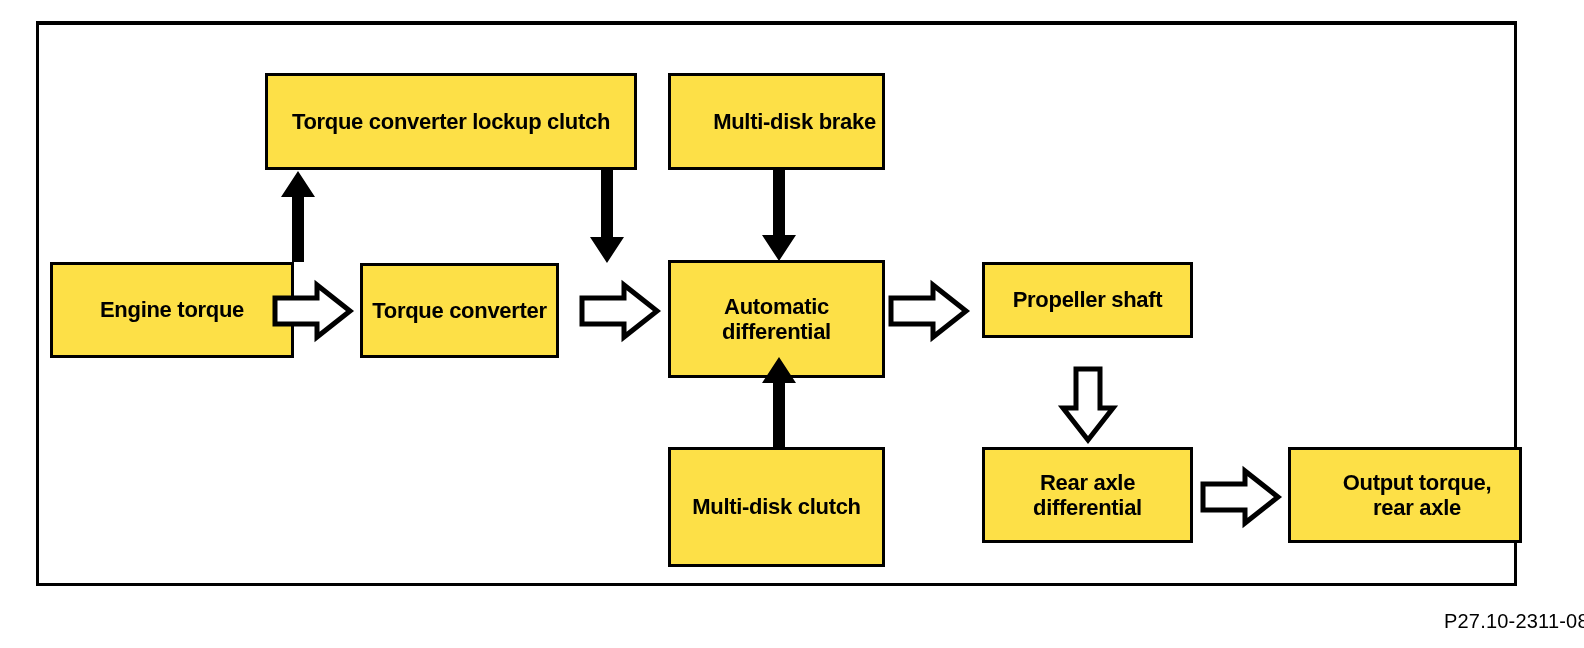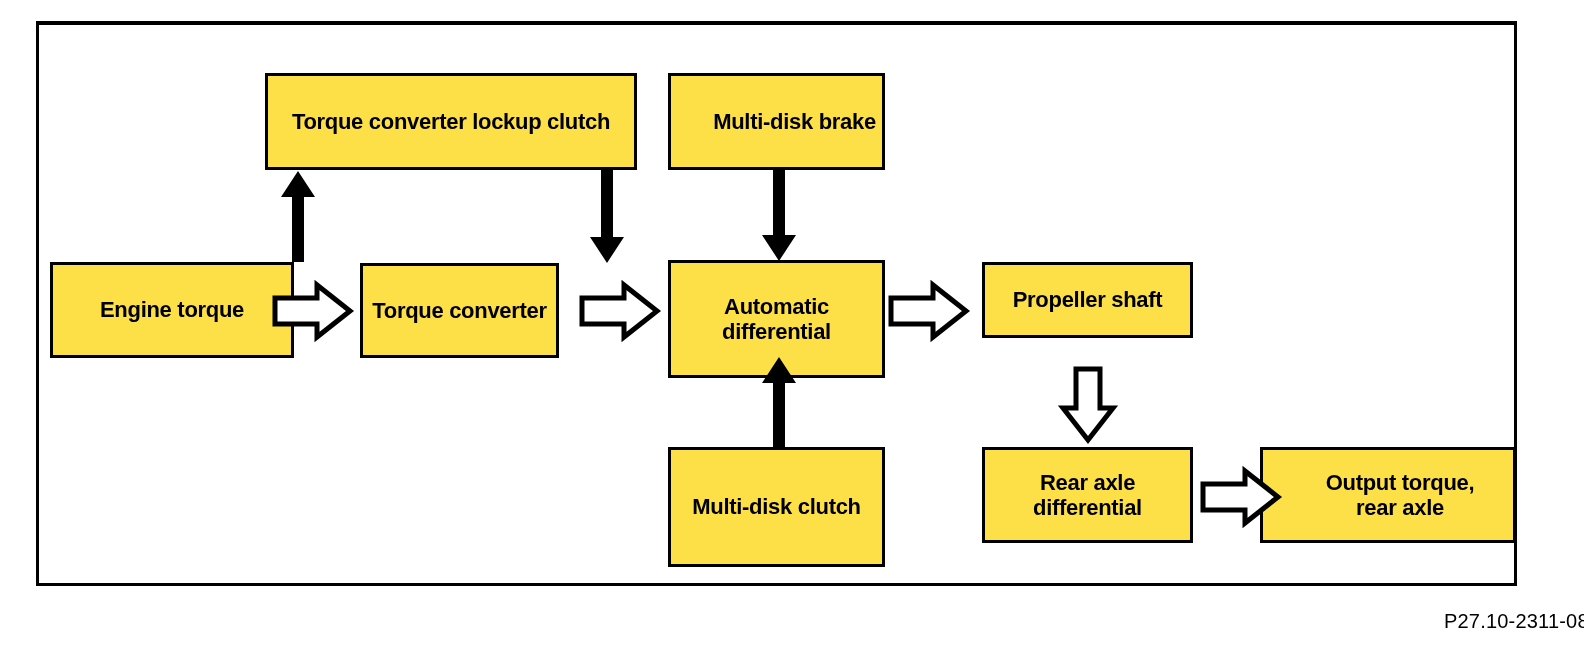--- a/index.html
+++ b/index.html
@@ -99,21 +99,21 @@
 
 <div class="box" style="left:668px; top:447px; width:217px; height:120px;">
   <span>Multi-disk clutch</span>
 </div>
 
 <div class="box" style="left:982px; top:447px; width:211px; height:96px;">
   <span>Rear axle</span>
   <span>differential</span>
 </div>
 
-<div class="box" style="left:1260px; top:447px; width:256px; height:96px;padding-left:24px;">
+<div class="box" style="left:1288px; top:447px; width:234px; height:96px;padding-left:24px;">
   <span>Output torque,</span>
   <span>rear axle</span>
 </div>
 
 <svg class="arrow" style="left:272px; top:280px;" width="82" height="62" viewBox="0 0 82 62">
   <polygon class="hollow" points="3,18 45,18 45,5 78,31 45,57 45,44 3,44"></polygon>
 </svg>
 
 <svg class="arrow" style="left:579px; top:280px;" width="82" height="62" viewBox="0 0 82 62">
   <polygon class="hollow" points="3,18 45,18 45,5 78,31 45,57 45,44 3,44"></polygon>

